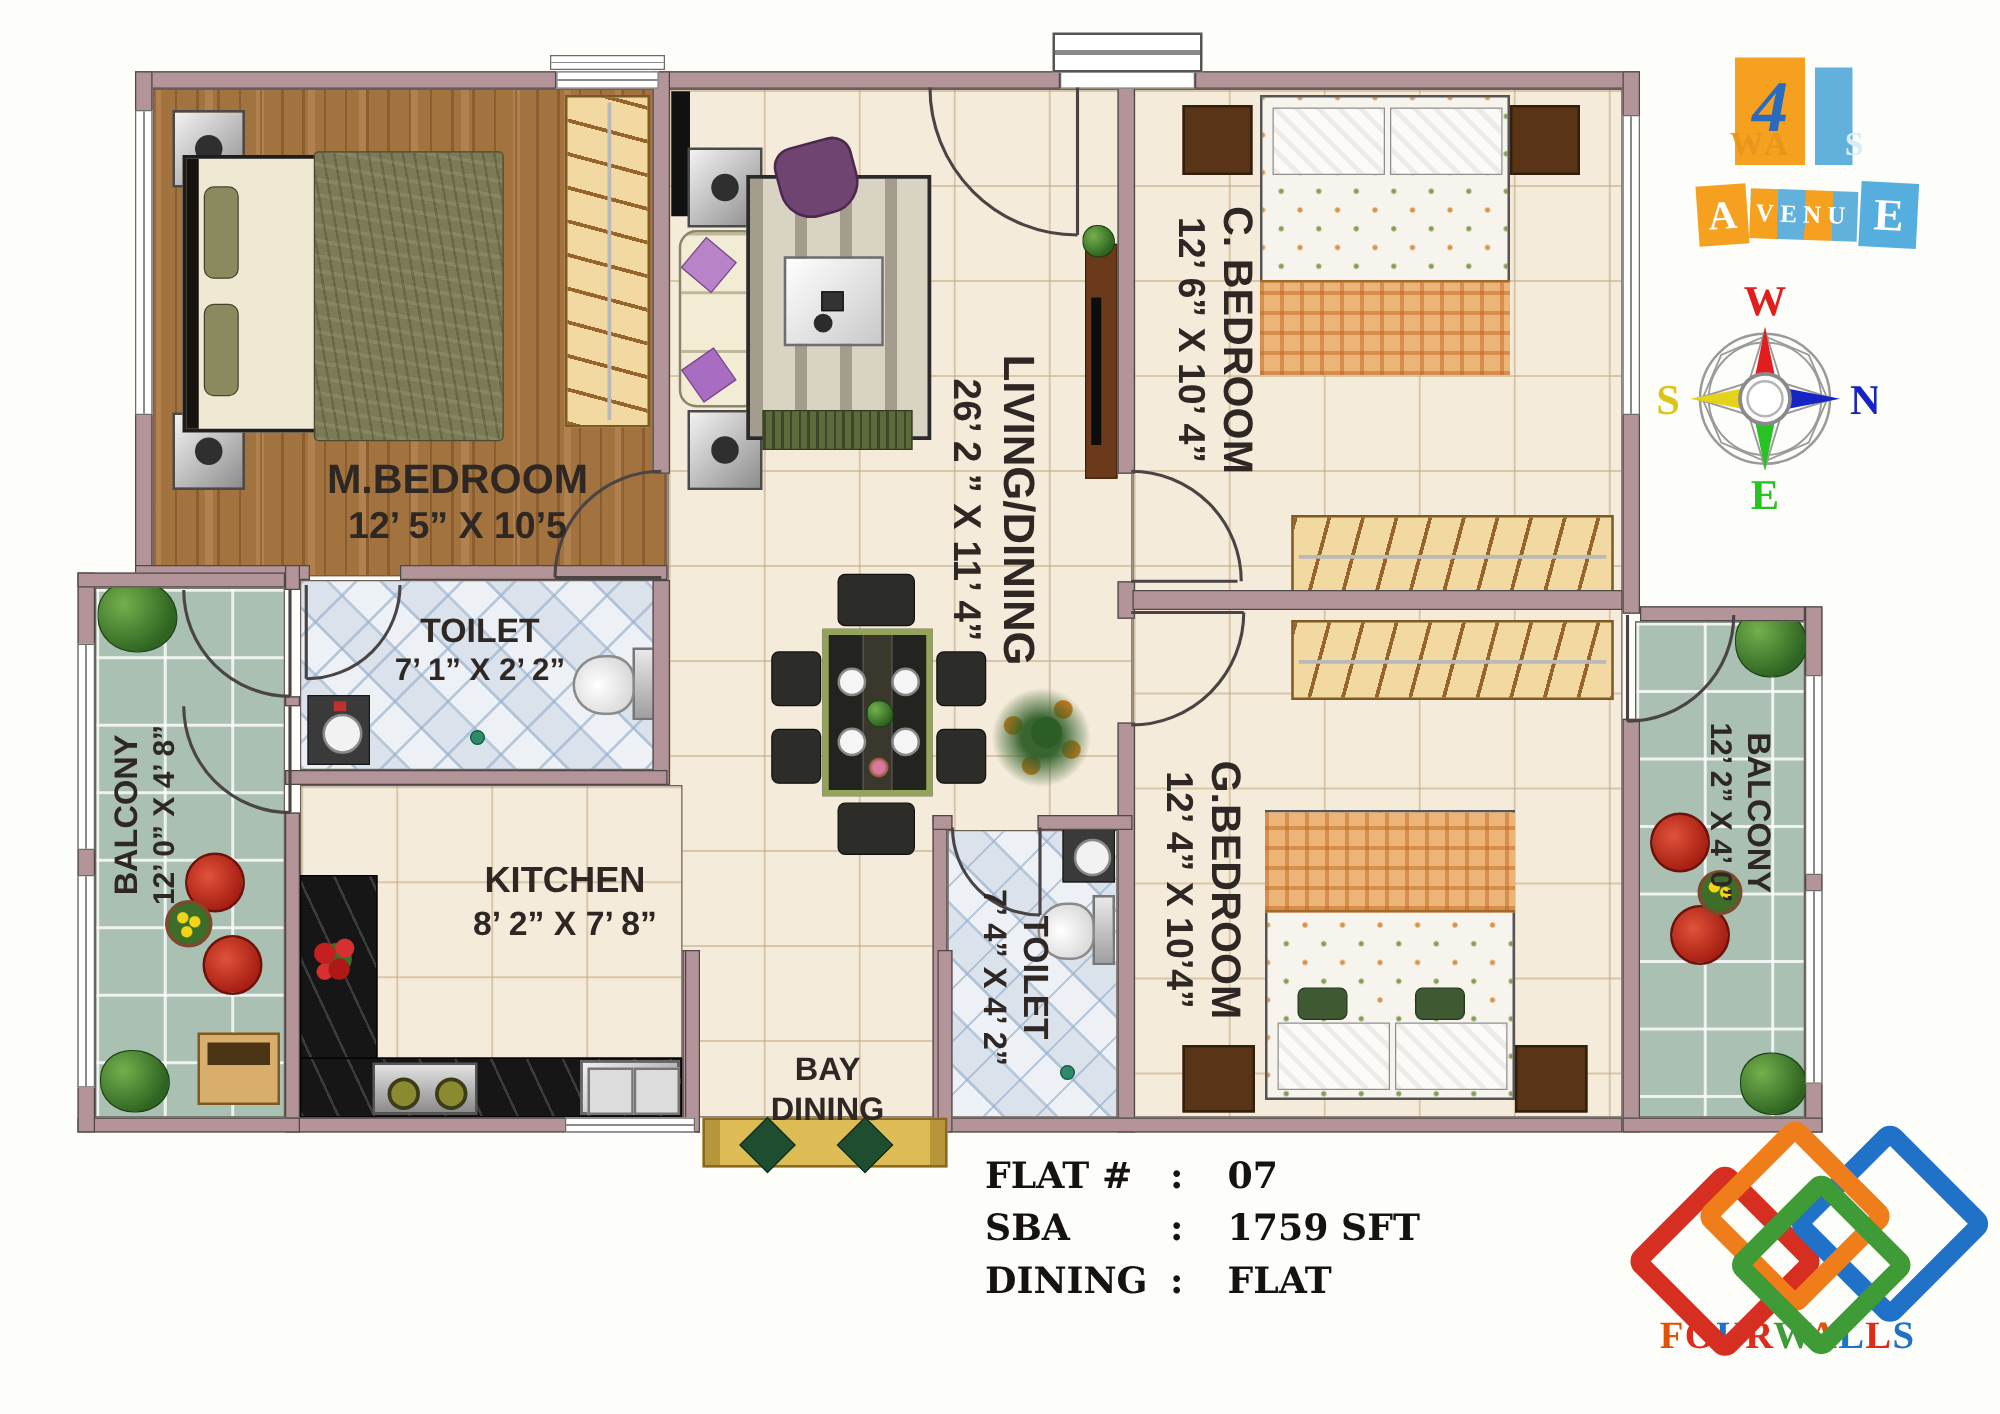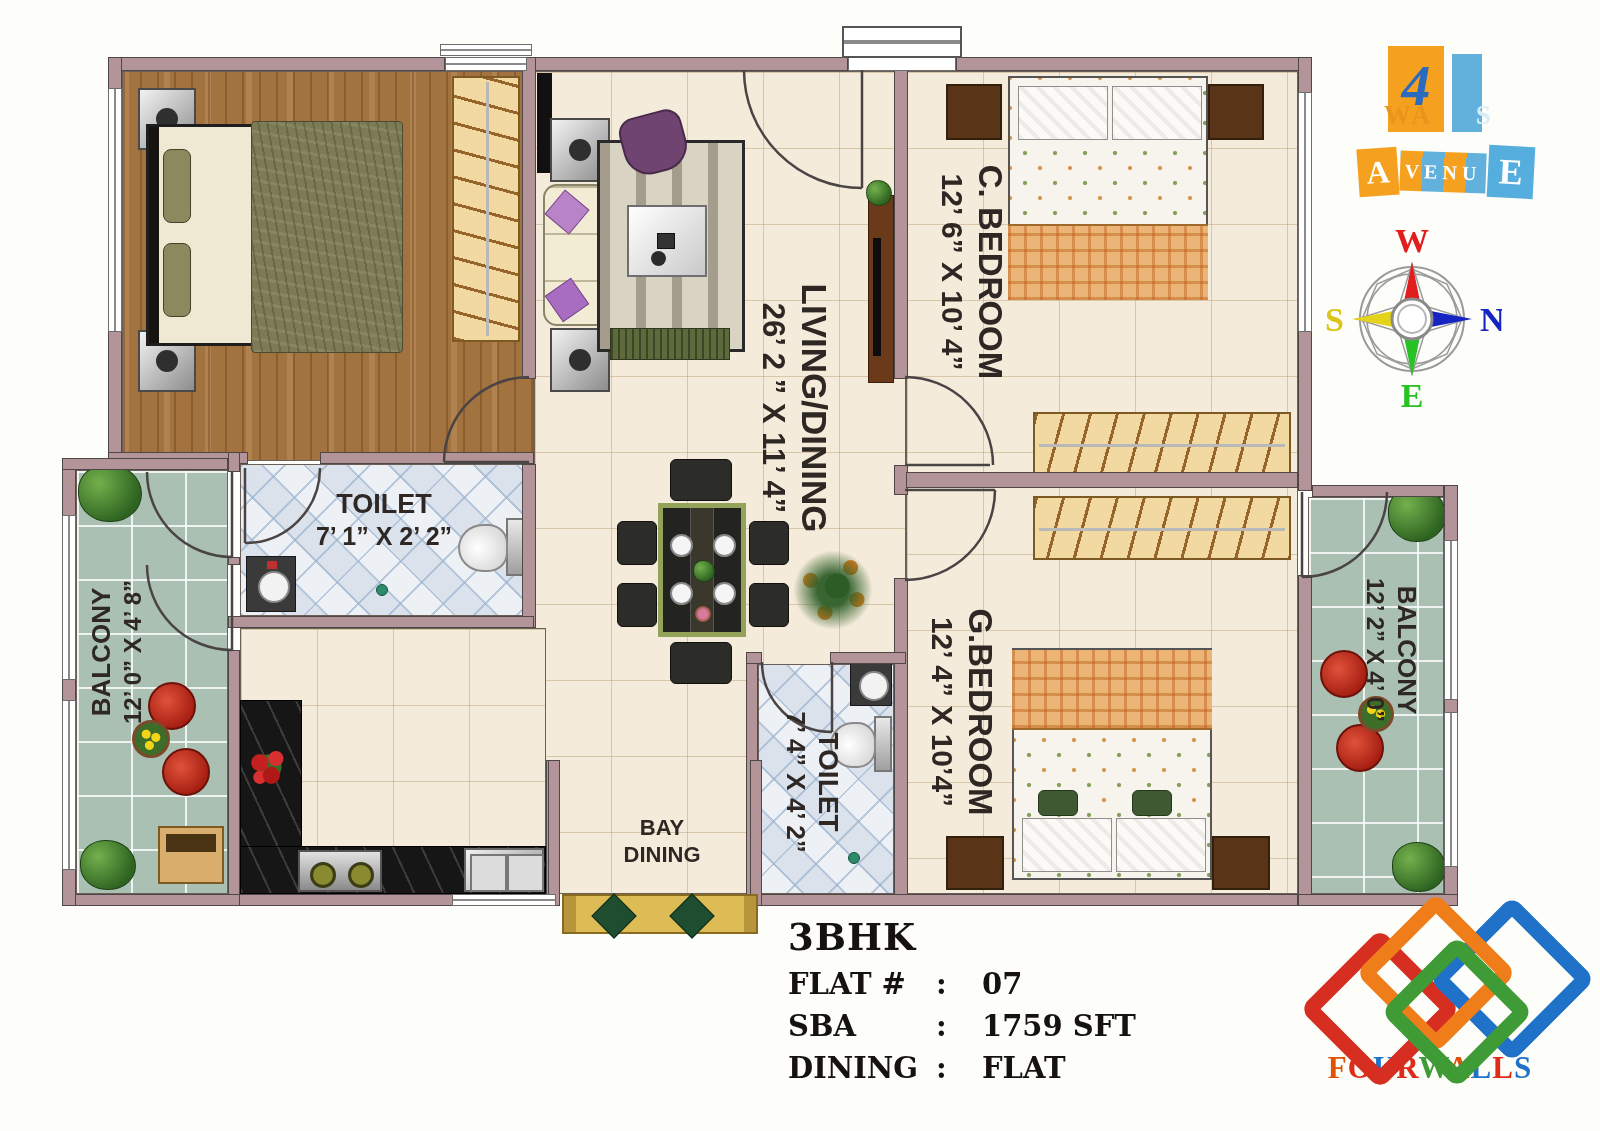--- a/index.html
+++ b/index.html
@@ -308,24 +308,32 @@
       <path d="M 245,468 L 245,543 M 320,468 A 75,75 0 0 1 245,543"></path>
       <path d="M 232,472 L 232,557 M 232,557 A 85,85 0 0 1 147,472"></path>
       <path d="M 232,565 L 232,650 M 232,650 A 85,85 0 0 1 147,565"></path>
       <path d="M 905,465 L 990,465 M 905,377 A 88,88 0 0 1 993,465"></path>
       <path d="M 905,490 L 995,490 M 905,580 A 90,90 0 0 0 995,490"></path>
       <path d="M 832,662 L 832,732 M 762,662 A 70,70 0 0 0 832,732"></path>
       <path d="M 1302,492 L 1302,577 M 1302,577 A 85,85 0 0 0 1387,492"></path>
     </g>
   </svg>
 
+  <div class="lbl" style="left:366px;top:402px;font-size:33px;">
+    <span>M.BEDROOM</span>
+    <span class="dims" style="font-size:30px;">12’ 5” X 10’5</span>
+  </div>
   <div class="lbl" style="left:384px;top:520px;font-size:27px;">
     <span>TOILET</span>
     <span class="dims" style="font-size:25px;">7’ 1” X 2’ 2”</span>
   </div>
+  <div class="lbl" style="left:452px;top:722px;font-size:29px;">
+    <span>KITCHEN</span>
+    <span class="dims" style="font-size:27px;">8’ 2” X 7’ 8”</span>
+  </div>
   <div class="lbl r90" style="left:795px;top:408px;font-size:35px;">
     <span>LIVING/DINING</span>
     <span class="dims" style="font-size:31px;">26’ 2 ” X 11’ 4”</span>
   </div>
   <div class="lbl r90" style="left:972px;top:272px;font-size:33px;">
     <span>C. BEDROOM</span>
     <span class="dims" style="font-size:30px;">12’ 6” X 10’ 4”</span>
   </div>
   <div class="lbl r90" style="left:962px;top:712px;font-size:33px;">
     <span>G.BEDROOM</span>
@@ -336,21 +344,21 @@
     <span class="dims" style="font-size:26px;">7’ 4” X 4’ 2”</span>
   </div>
   <div class="lbl rm90" style="left:116px;top:652px;font-size:26px;">
     <span>BALCONY</span>
     <span class="dims" style="font-size:24px;">12’ 0” X 4’ 8”</span>
   </div>
   <div class="lbl r90" style="left:1392px;top:650px;font-size:26px;">
     <span>BALCONY</span>
     <span class="dims" style="font-size:24px;">12’ 2” X 4’ 0”</span>
   </div>
-  <div class="lbl" style="left:662px;top:842px;font-size:22px;">
+  <div class="lbl" style="left:662px;top:872px;font-size:26px;">
     <span>BAY</span>
     <span class="dims">DINING</span>
   </div>
 
   <div id="logo-top">
     <div class="blk4">4</div>
     <div class="blk-bar"></div>
     <div class="walls">
       <span class="wa">WA</span>
       <span class="s">S</span>
@@ -373,21 +381,20 @@
     <polygon points="90,154 102,95 78,95" fill="#28c224"></polygon>
     <circle cx="90" cy="97" r="20" fill="#ffffff" stroke="#8a8a8a" stroke-width="3"></circle>
     <circle cx="90" cy="97" r="14" fill="#ffffff" stroke="#b5b5b5" stroke-width="2"></circle>
     <text x="90" y="30" font-size="34" text-anchor="middle" fill="#e11d1d">W</text>
     <text x="158" y="109" font-size="34" text-anchor="start" fill="#1724c4">N</text>
     <text x="22" y="109" font-size="34" text-anchor="end" fill="#ddc41b">S</text>
     <text x="90" y="185" font-size="34" text-anchor="middle" fill="#28c224">E</text>
   </svg>
 
   <div id="summary">
-    <div class="bhk slab">3BHK</div>
     <div class="row slab">
       <span class="lab">FLAT #</span>
       <span class="sep">:</span>
       <span class="val">07</span>
     </div>
     <div class="row slab">
       <span class="lab">SBA</span>
       <span class="sep">:</span>
       <span class="val">1759 SFT</span>
     </div>

